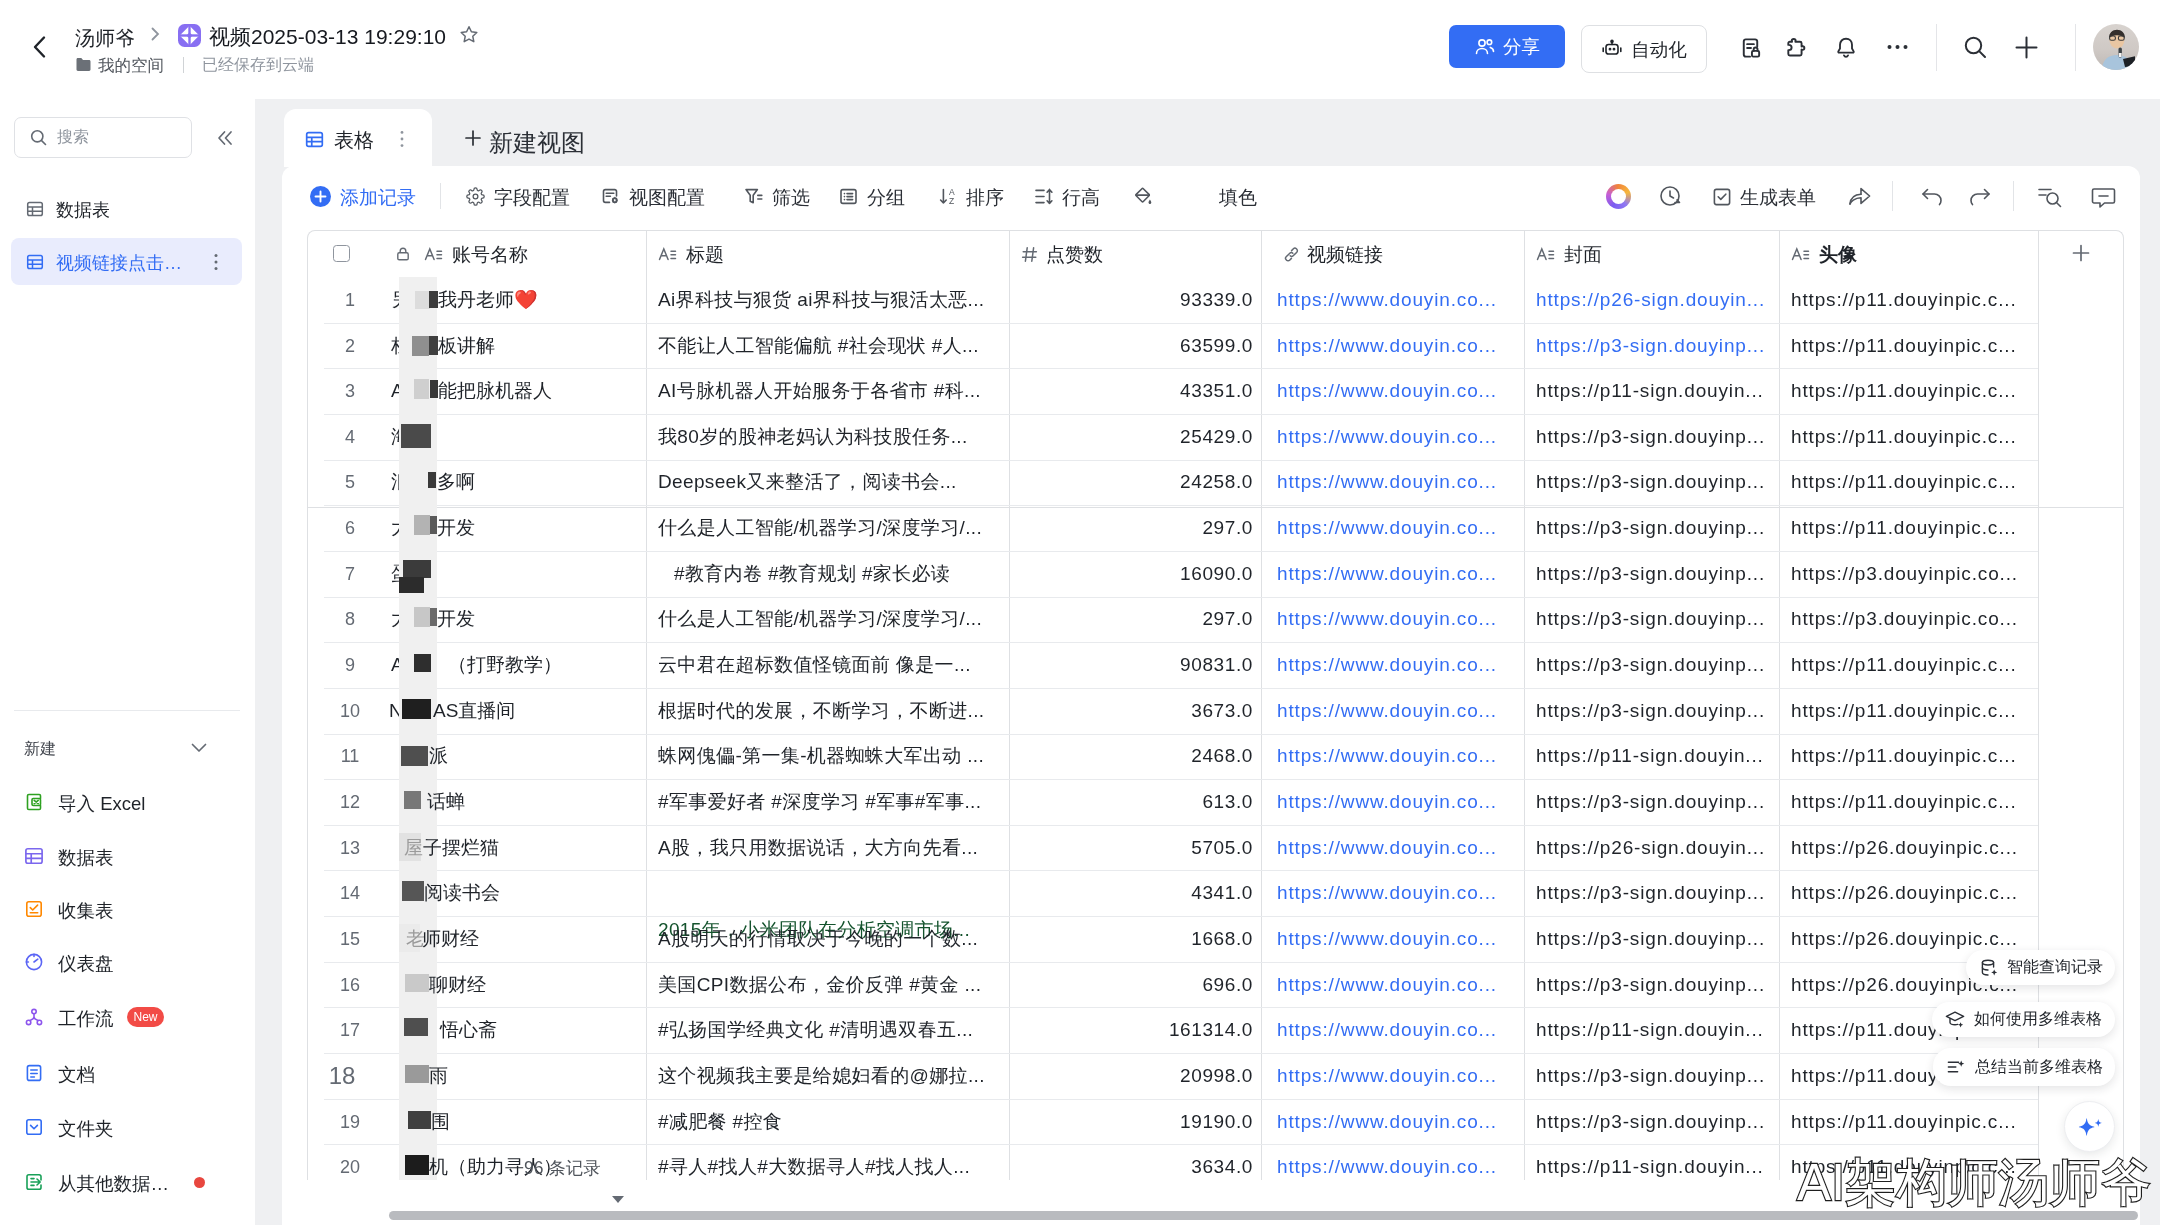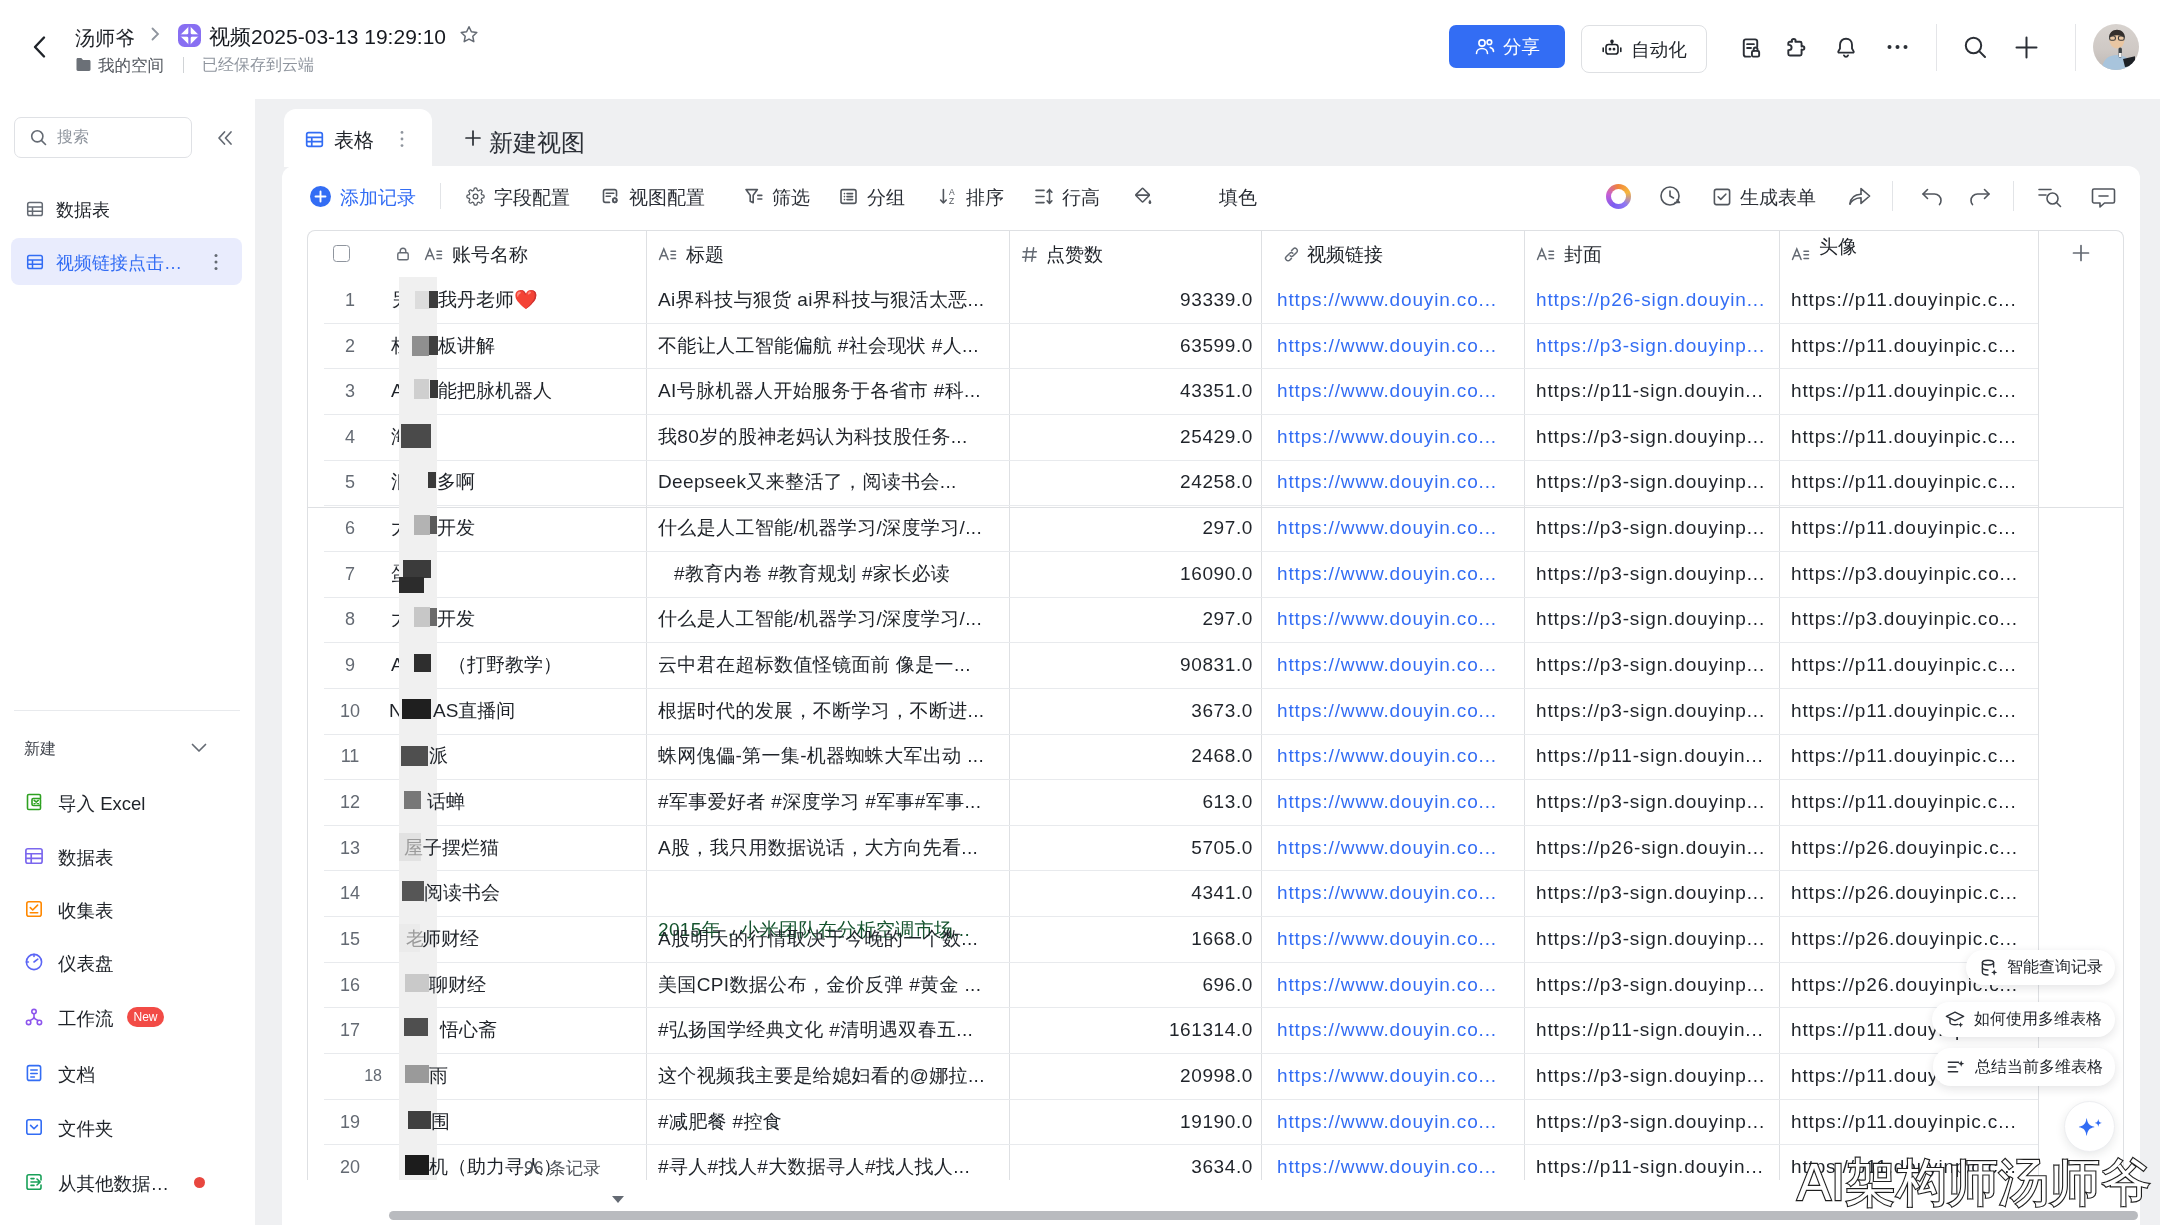--- a/index.html
+++ b/index.html
@@ -497,21 +497,21 @@
       </div>
 <div class="abs" style="left:1257px;top:12px;font-size:19px;color:#1f2329;">封面</div>
 <div class="abs" style="left:1484px;top:16px;">
         <svg width="19" height="17" viewBox="0 0 19 17">
           <g stroke="#646a73" stroke-width="1.5" fill="none" stroke-linecap="round">
             <path d="M1.5 13.5 L5.8 3 L10.1 13.5 M3 9.8 h5.6"></path>
             <path d="M13 5.2 h4.5 M13 8.8 h4.5 M13 12.4 h4.5"></path>
           </g>
         </svg>
       </div>
-<div class="abs" style="left:1512px;top:4px;font-size:19px;color:#1f2329;">头像</div>
+<div class="abs" style="left:1512px;top:12px;font-size:19px;color:#1f2329;font-weight:bold;">头像</div>
 <div class="abs" style="left:1763px;top:12px;">
         <svg width="22" height="22" viewBox="0 0 22 22">
           <path d="M11 3.5 V18.5 M3.5 11 H18.5" stroke="#646a73" stroke-width="1.7" stroke-linecap="round"></path>
         </svg>
       </div>
 <div class="abs" style="left:84px;top:56.8px;font-size:19px;color:#1f2329;line-height:26px;">另</div>
 <div class="abs" style="left:84px;top:102.5px;font-size:19px;color:#1f2329;line-height:26px;">栏</div>
 <div class="abs" style="left:84px;top:148.1px;font-size:19px;color:#1f2329;line-height:26px;">A</div>
 <div class="abs" style="left:84px;top:193.8px;font-size:19px;color:#1f2329;line-height:26px;">海</div>
 <div class="abs" style="left:84px;top:239.4px;font-size:19px;color:#1f2329;line-height:26px;">浪</div>
@@ -656,21 +656,21 @@
 <div class="abs" style="left:1229px;top:741.6px;font-size:19px;letter-spacing:.85px;color:#1f2329;line-height:26px;white-space:nowrap;">https://p3-sign.douyinp...</div>
 <div class="abs" style="left:1484px;top:741.6px;font-size:19px;letter-spacing:.85px;color:#1f2329;line-height:26px;white-space:nowrap;">https://p26.douyinpic.c...</div>
 <div class="abs" style="left:17px;top:787.2px;width:52px;text-align:center;font-size:18px;color:#646a73;line-height:26px;">17</div>
 <div class="abs" style="left:97px;top:788.4px;width:24px;height:18px;background:#4f4f4f;"></div>
 <div class="abs" style="left:133px;top:787.2px;font-size:19px;color:#1f2329;line-height:26px;white-space:nowrap;">悟心斋</div>
 <div class="abs" style="left:351px;top:787.2px;width:344px;font-size:19px;letter-spacing:.35px;color:#1f2329;line-height:26px;white-space:nowrap;overflow:hidden;">#弘扬国学经典文化 #清明遇双春五...</div>
 <div class="abs" style="left:739px;top:787.2px;width:207px;text-align:right;font-size:19px;letter-spacing:.6px;color:#1f2329;line-height:26px;">161314.0</div>
 <div class="abs" style="left:970px;top:787.2px;font-size:19px;letter-spacing:.85px;color:#336df4;line-height:26px;white-space:nowrap;">https://www.douyin.co...</div>
 <div class="abs" style="left:1229px;top:787.2px;font-size:19px;letter-spacing:.85px;color:#1f2329;line-height:26px;white-space:nowrap;">https://p11-sign.douyin...</div>
 <div class="abs" style="left:1484px;top:787.2px;font-size:19px;letter-spacing:.85px;color:#1f2329;line-height:26px;white-space:nowrap;">https://p11.douyinpic.c...</div>
-<div class="abs" style="left:23px;top:832.9px;width:52px;text-align:right;font-size:16px;color:#646a73;line-height:26px;">18</div>
+<div class="abs" style="left:9px;top:832.9px;width:52px;text-align:center;font-size:24px;color:#646a73;line-height:26px;">18</div>
 <div class="abs" style="left:98px;top:835.0px;width:24px;height:18px;background:#9a9a9a;"></div>
 <div class="abs" style="left:122px;top:832.9px;font-size:19px;color:#1f2329;line-height:26px;white-space:nowrap;">雨</div>
 <div class="abs" style="left:351px;top:832.9px;width:344px;font-size:19px;letter-spacing:.35px;color:#1f2329;line-height:26px;white-space:nowrap;overflow:hidden;">这个视频我主要是给媳妇看的@娜拉...</div>
 <div class="abs" style="left:739px;top:832.9px;width:207px;text-align:right;font-size:19px;letter-spacing:.6px;color:#1f2329;line-height:26px;">20998.0</div>
 <div class="abs" style="left:970px;top:832.9px;font-size:19px;letter-spacing:.85px;color:#336df4;line-height:26px;white-space:nowrap;">https://www.douyin.co...</div>
 <div class="abs" style="left:1229px;top:832.9px;font-size:19px;letter-spacing:.85px;color:#1f2329;line-height:26px;white-space:nowrap;">https://p3-sign.douyinp...</div>
 <div class="abs" style="left:1484px;top:832.9px;font-size:19px;letter-spacing:.85px;color:#1f2329;line-height:26px;white-space:nowrap;">https://p11.douyinpic.c...</div>
 <div class="abs" style="left:17px;top:878.5px;width:52px;text-align:center;font-size:18px;color:#646a73;line-height:26px;">19</div>
 <div class="abs" style="left:101px;top:880.7px;width:23px;height:18px;background:#3f3f3f;"></div>
 <div class="abs" style="left:124px;top:878.5px;font-size:19px;color:#1f2329;line-height:26px;white-space:nowrap;">围</div>

